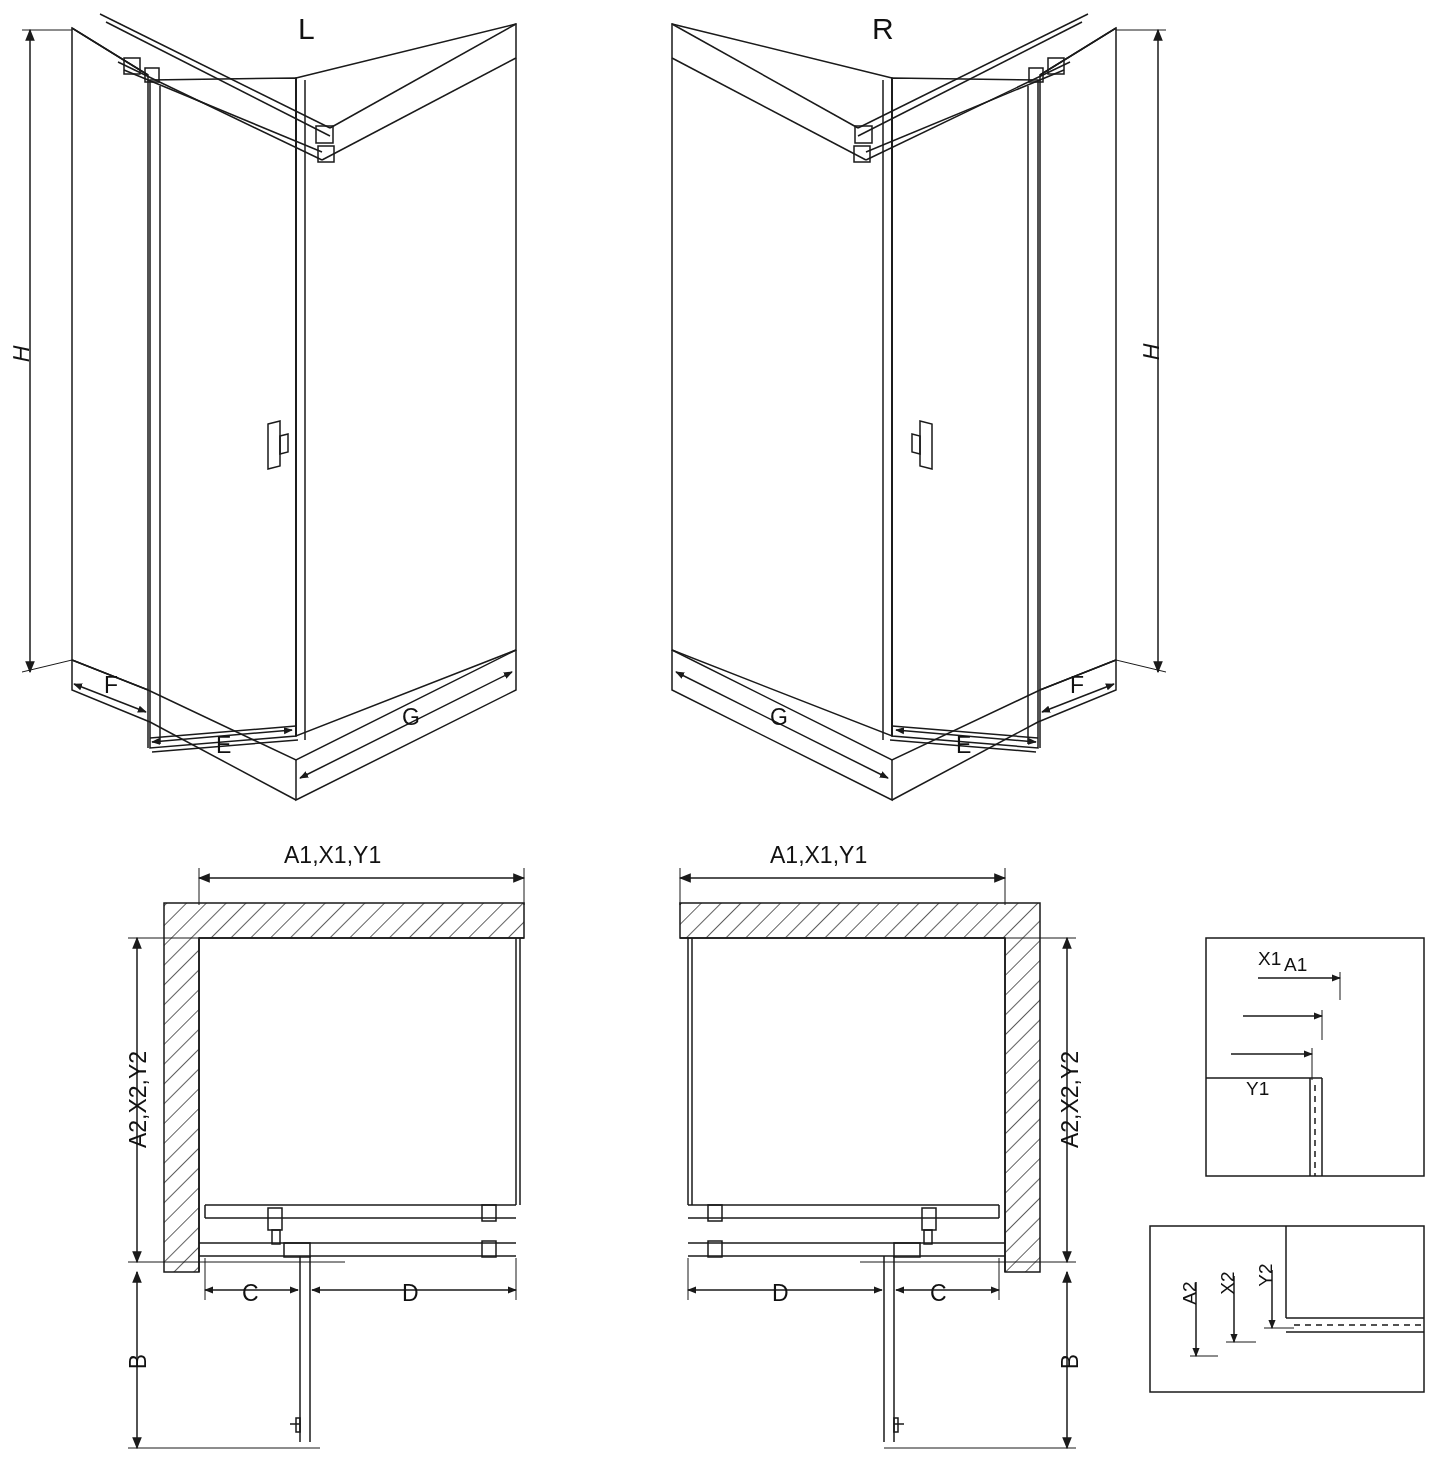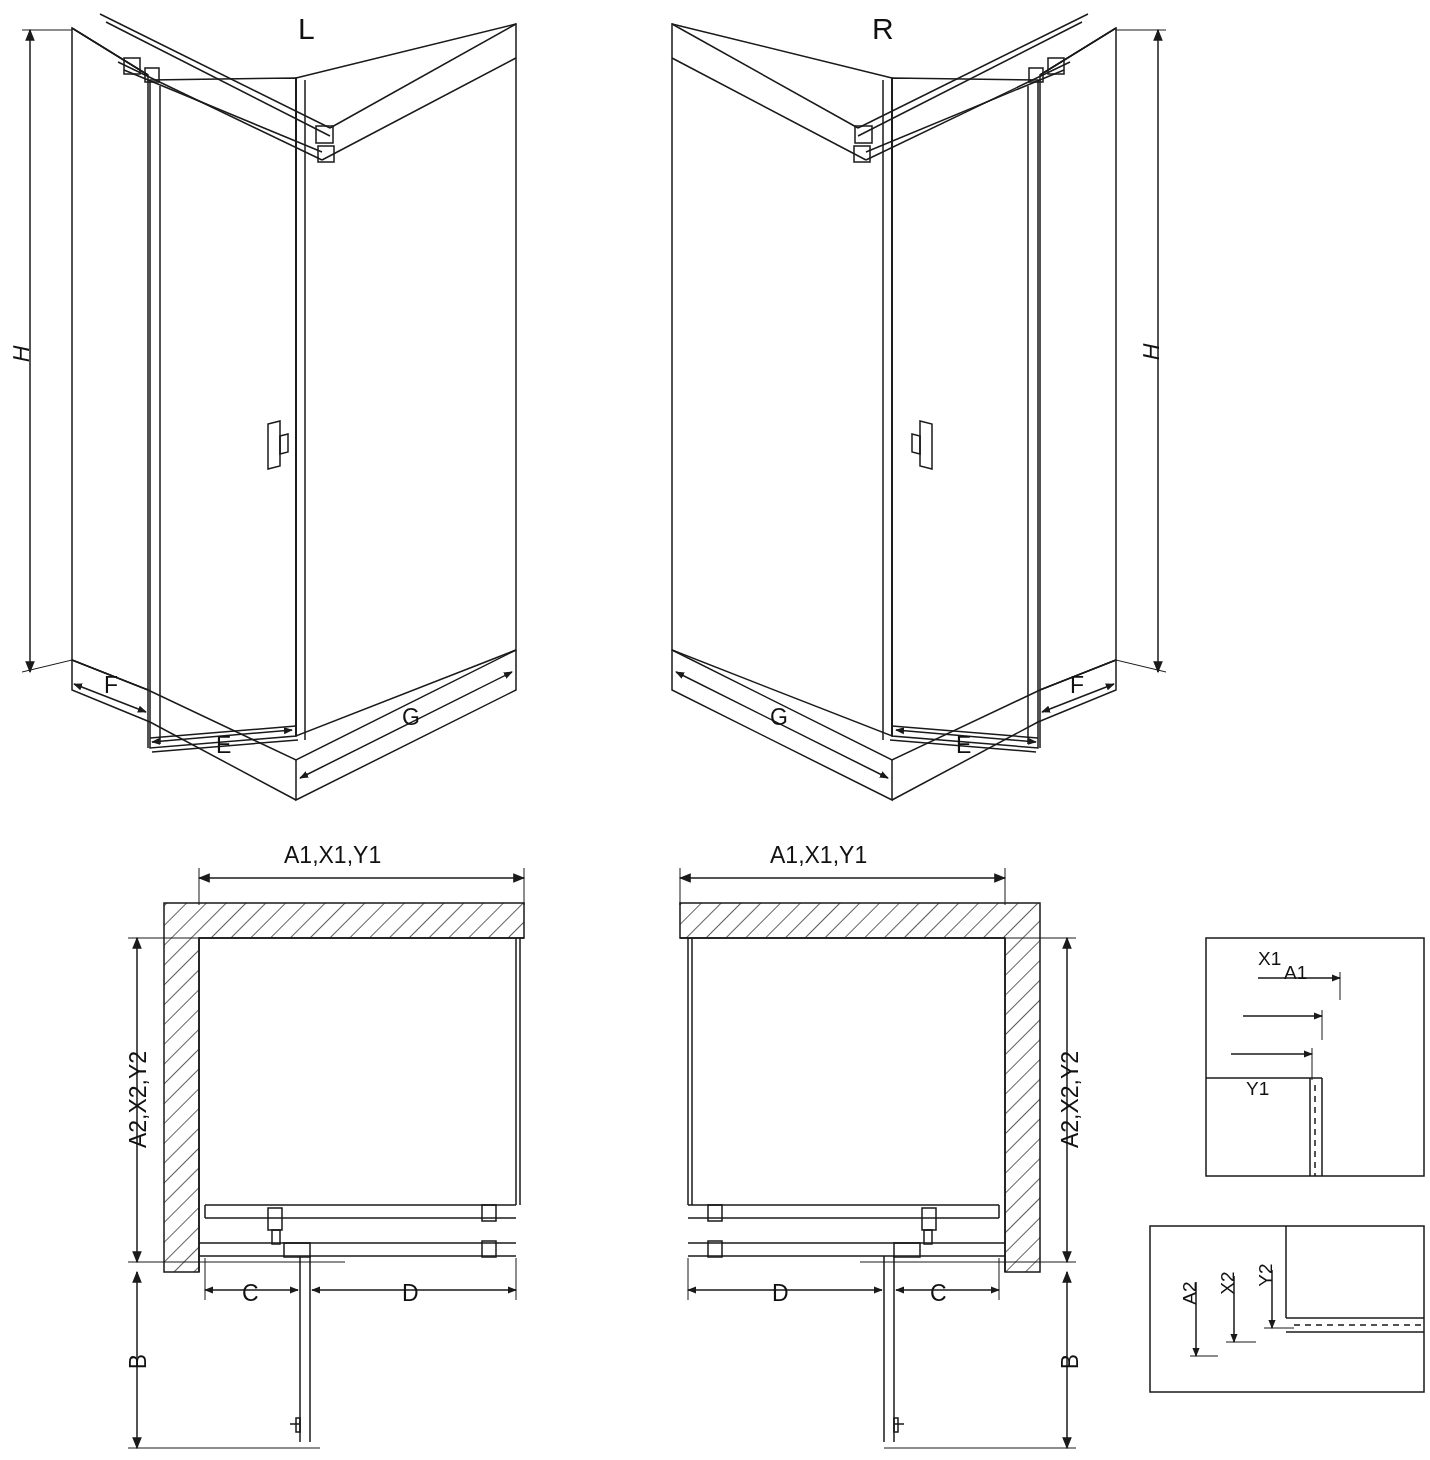--- a/index.html
+++ b/index.html
@@ -266,21 +266,21 @@
   <div class="lbl dim" style="left:242px;top:1280px;">C</div>
   <div class="lbl dim" style="left:402px;top:1280px;">D</div>
   <div class="lbl dim rot90" style="left:68px;top:1348px;width:140px;text-align:center;">B</div>
 
   <div class="lbl dim" style="left:770px;top:842px;">A1,X1,Y1</div>
   <div class="lbl dim rot90" style="left:975px;top:1086px;width:190px;text-align:center;">A2,X2,Y2</div>
   <div class="lbl dim" style="left:772px;top:1280px;">D</div>
   <div class="lbl dim" style="left:930px;top:1280px;">C</div>
   <div class="lbl dim rot90" style="left:1000px;top:1348px;width:140px;text-align:center;">B</div>
 
-  <div class="lbl dim-sm" style="left:1284px;top:954px;margin-top:8px;">A1</div>
+  <div class="lbl dim-sm" style="left:1284px;top:954px;">A1</div>
   <div class="lbl dim-sm" style="left:1258px;top:948px;">X1</div>
   <div class="lbl dim-sm" style="left:1246px;top:1078px;">Y1</div>
 
   <div class="lbl dim-sm rot90" style="left:1160px;top:1282px;width:60px;text-align:center;">A2</div>
   <div class="lbl dim-sm rot90" style="left:1198px;top:1272px;width:60px;text-align:center;">X2</div>
   <div class="lbl dim-sm rot90" style="left:1236px;top:1264px;width:60px;text-align:center;">Y2</div>
 
 </div>
 
 </body></html>

